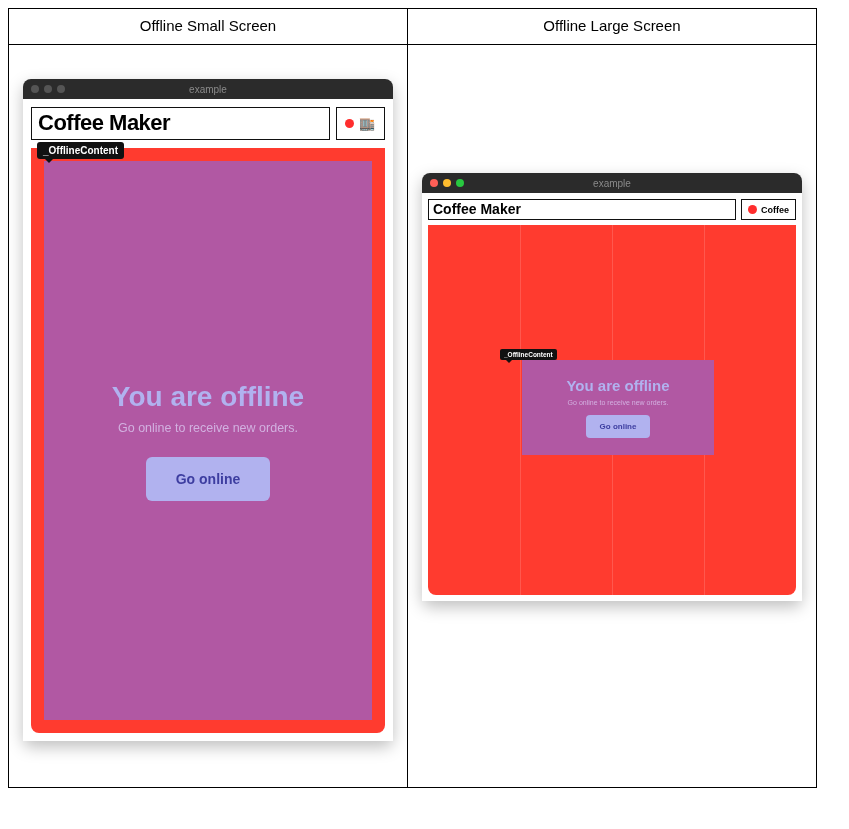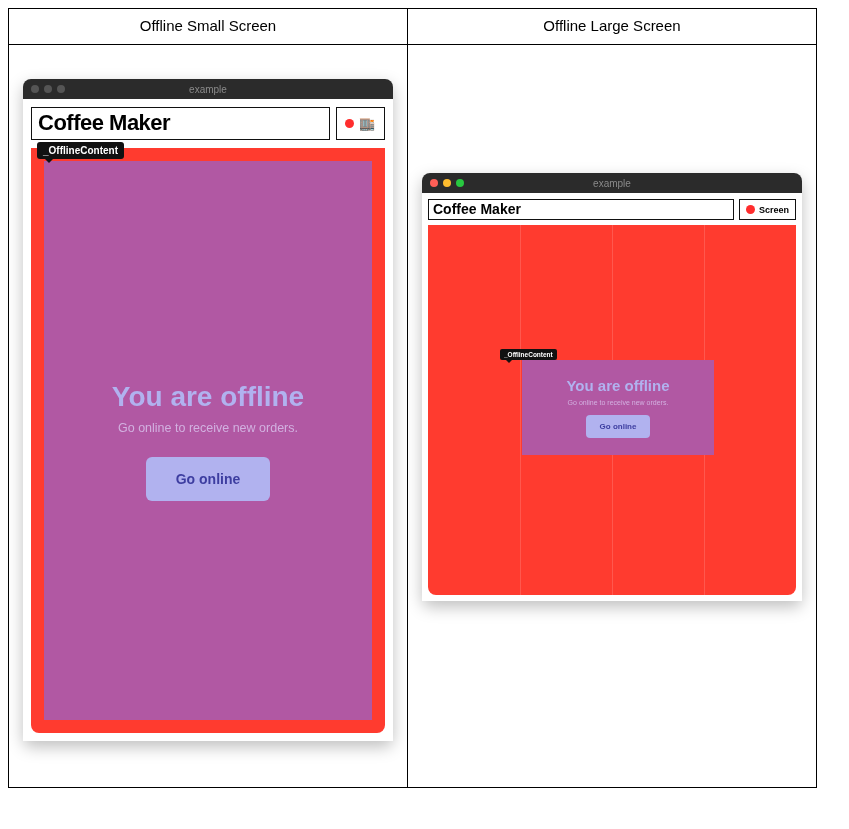--- a/index.html
+++ b/index.html
@@ -275,21 +275,21 @@
             <span class="dot y"></span>
             <span class="dot g"></span>
           </div>
           <div class="title-text">example</div>
         </div>
         <div class="frame-lg">
           <div class="headerbar-lg">
             <div class="brandbox-lg">Coffee Maker</div>
             <div class="statusbox-lg">
               <span class="reddot"></span>
-              <span>Screen</span>
+              <span>Coffee</span>
             </div>
           </div>
           <div class="canvas-lg">
             <div class="gridline gl1"></div>
             <div class="gridline gl2"></div>
             <div class="gridline gl3"></div>
             <div class="overlay-lg">
               <div class="badge-lg">_OfflineContent</div>
               <div class="off-heading-lg">You are offline</div>
               <div class="off-sub-lg">Go online to receive new orders.</div>

